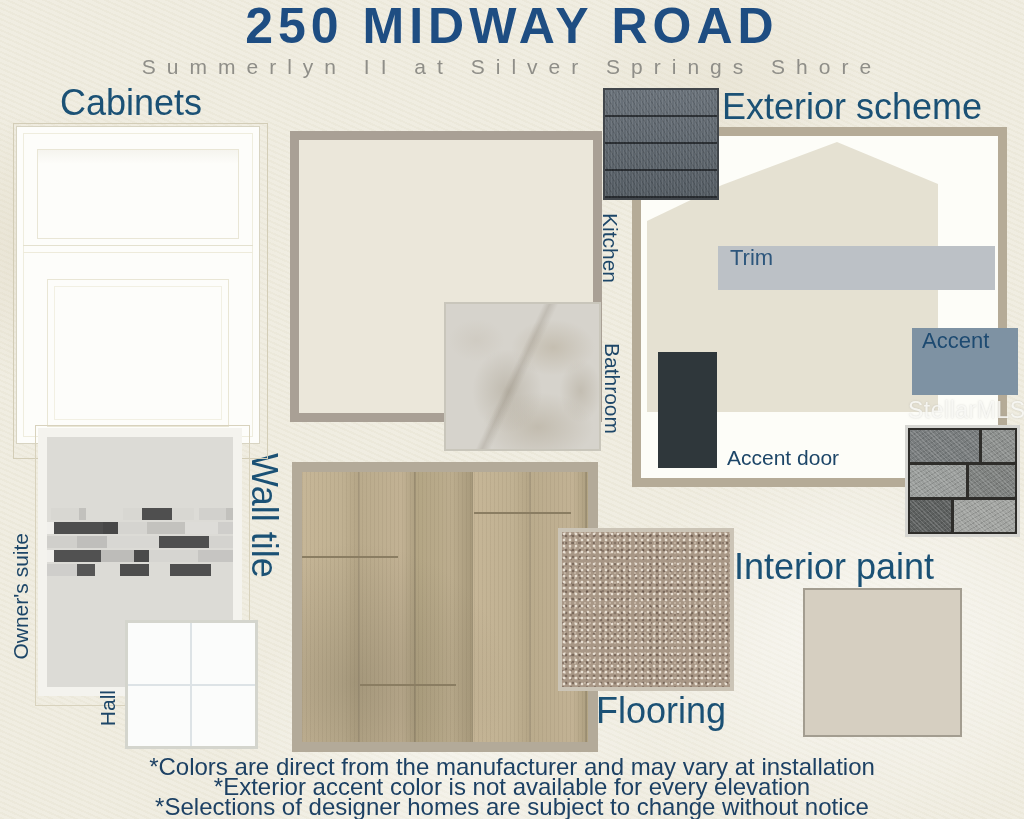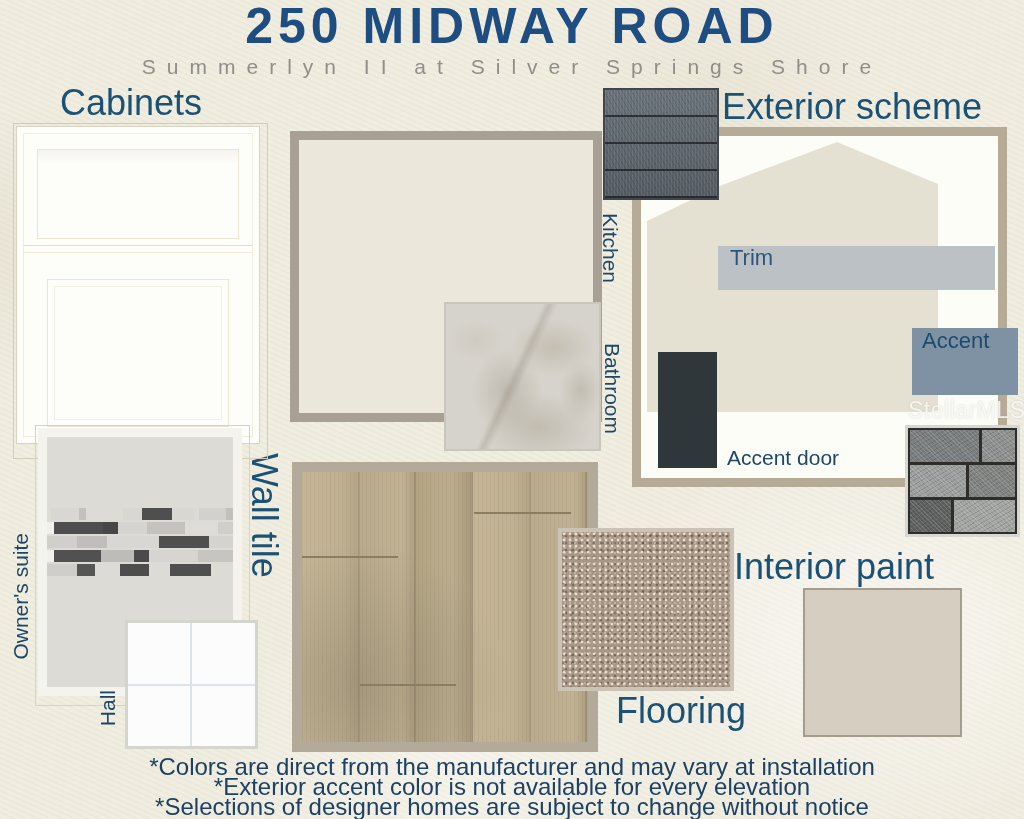--- a/index.html
+++ b/index.html
@@ -125,21 +125,21 @@
 
 <div class="canvas">
 
   <div class="abs title">250 MIDWAY ROAD</div>
   <div class="abs subtitle">Summerlyn II at Silver Springs Shore</div>
 
   <div class="abs hdg" style="left:60px;top:85px;">Cabinets</div>
   <div class="abs hdg" style="left:722px;top:89px;">Exterior scheme</div>
   <div class="abs hdg vert" style="left:246px;top:453px;">Wall tile</div>
   <div class="abs hdg" style="left:734px;top:549px;">Interior paint</div>
-  <div class="abs hdg" style="left:596px;top:693px;margin-left:20px;">Flooring</div>
+  <div class="abs hdg" style="left:596px;top:693px;">Flooring</div>
 
   <div class="abs cabinet">
     <div class="cab-line-outer"></div>
     <div class="cab-top-inner"></div>
     <div class="cab-mid"></div>
     <div class="cab-panel"></div>
   </div>
 
   <div class="abs kcounter" style="background-color: rgb(235, 231, 218);"></div>
   <div class="abs lbl vert" style="left:600px;top:213px;">Kitchen</div>

